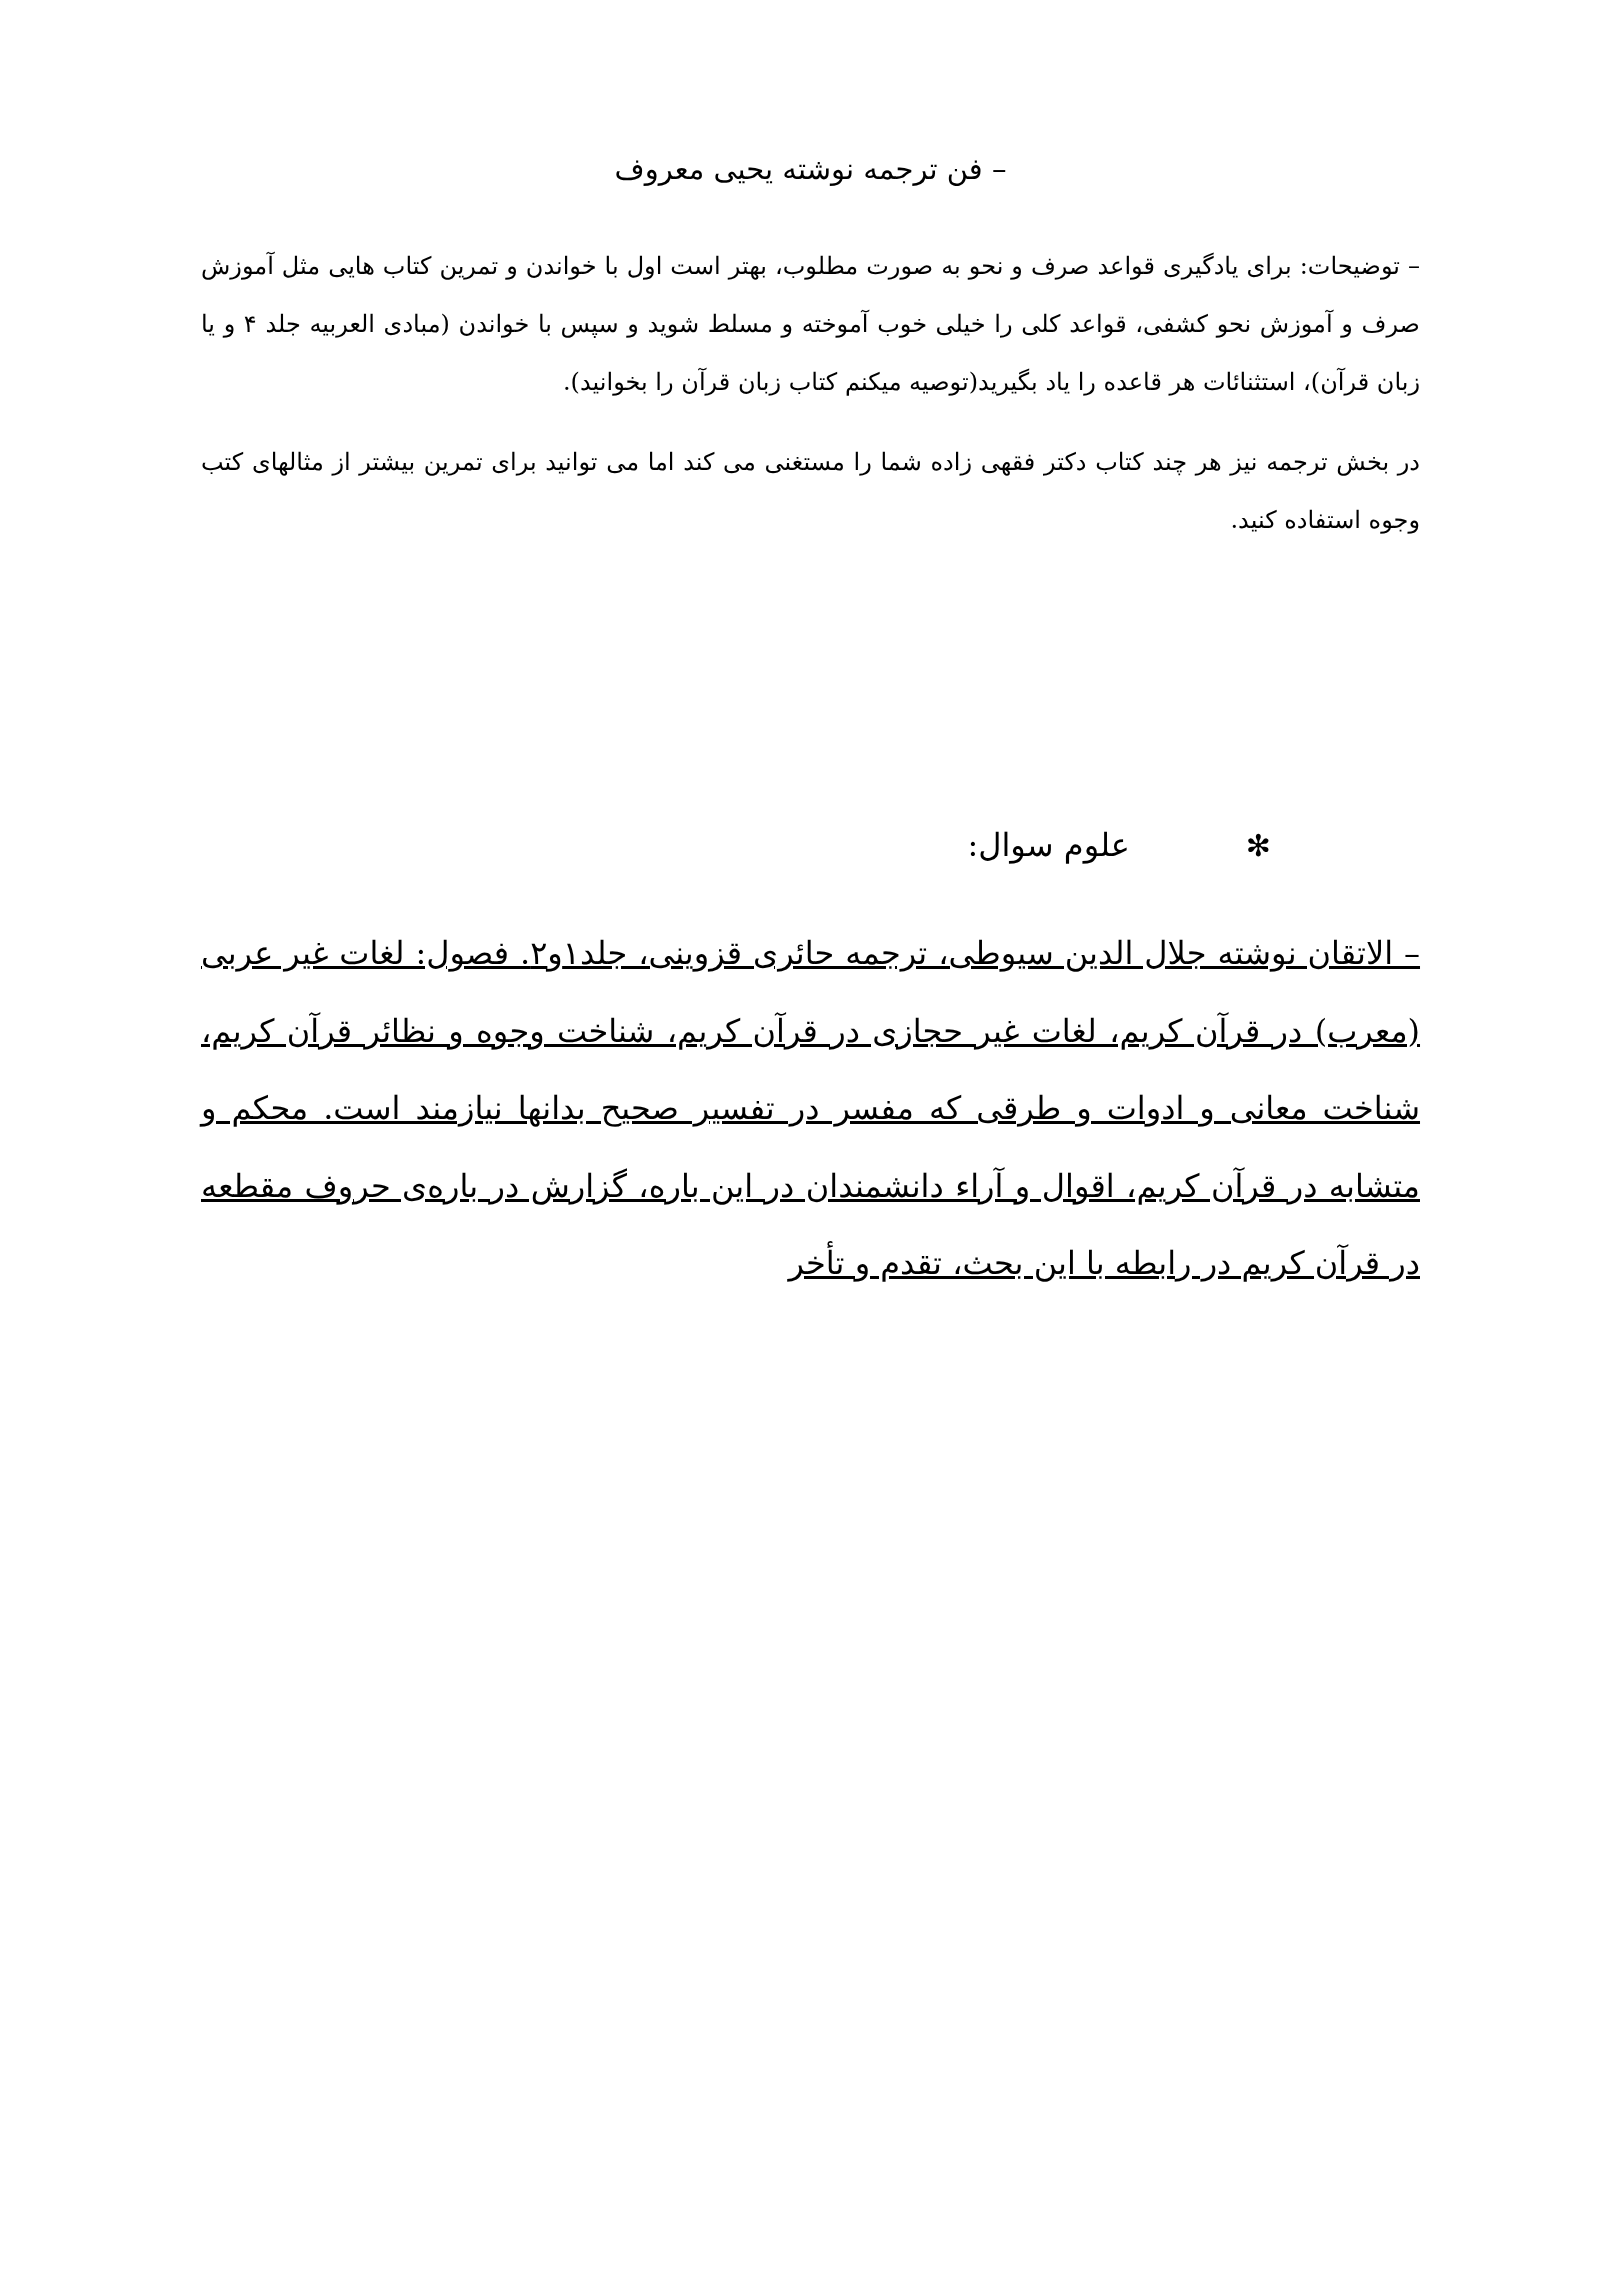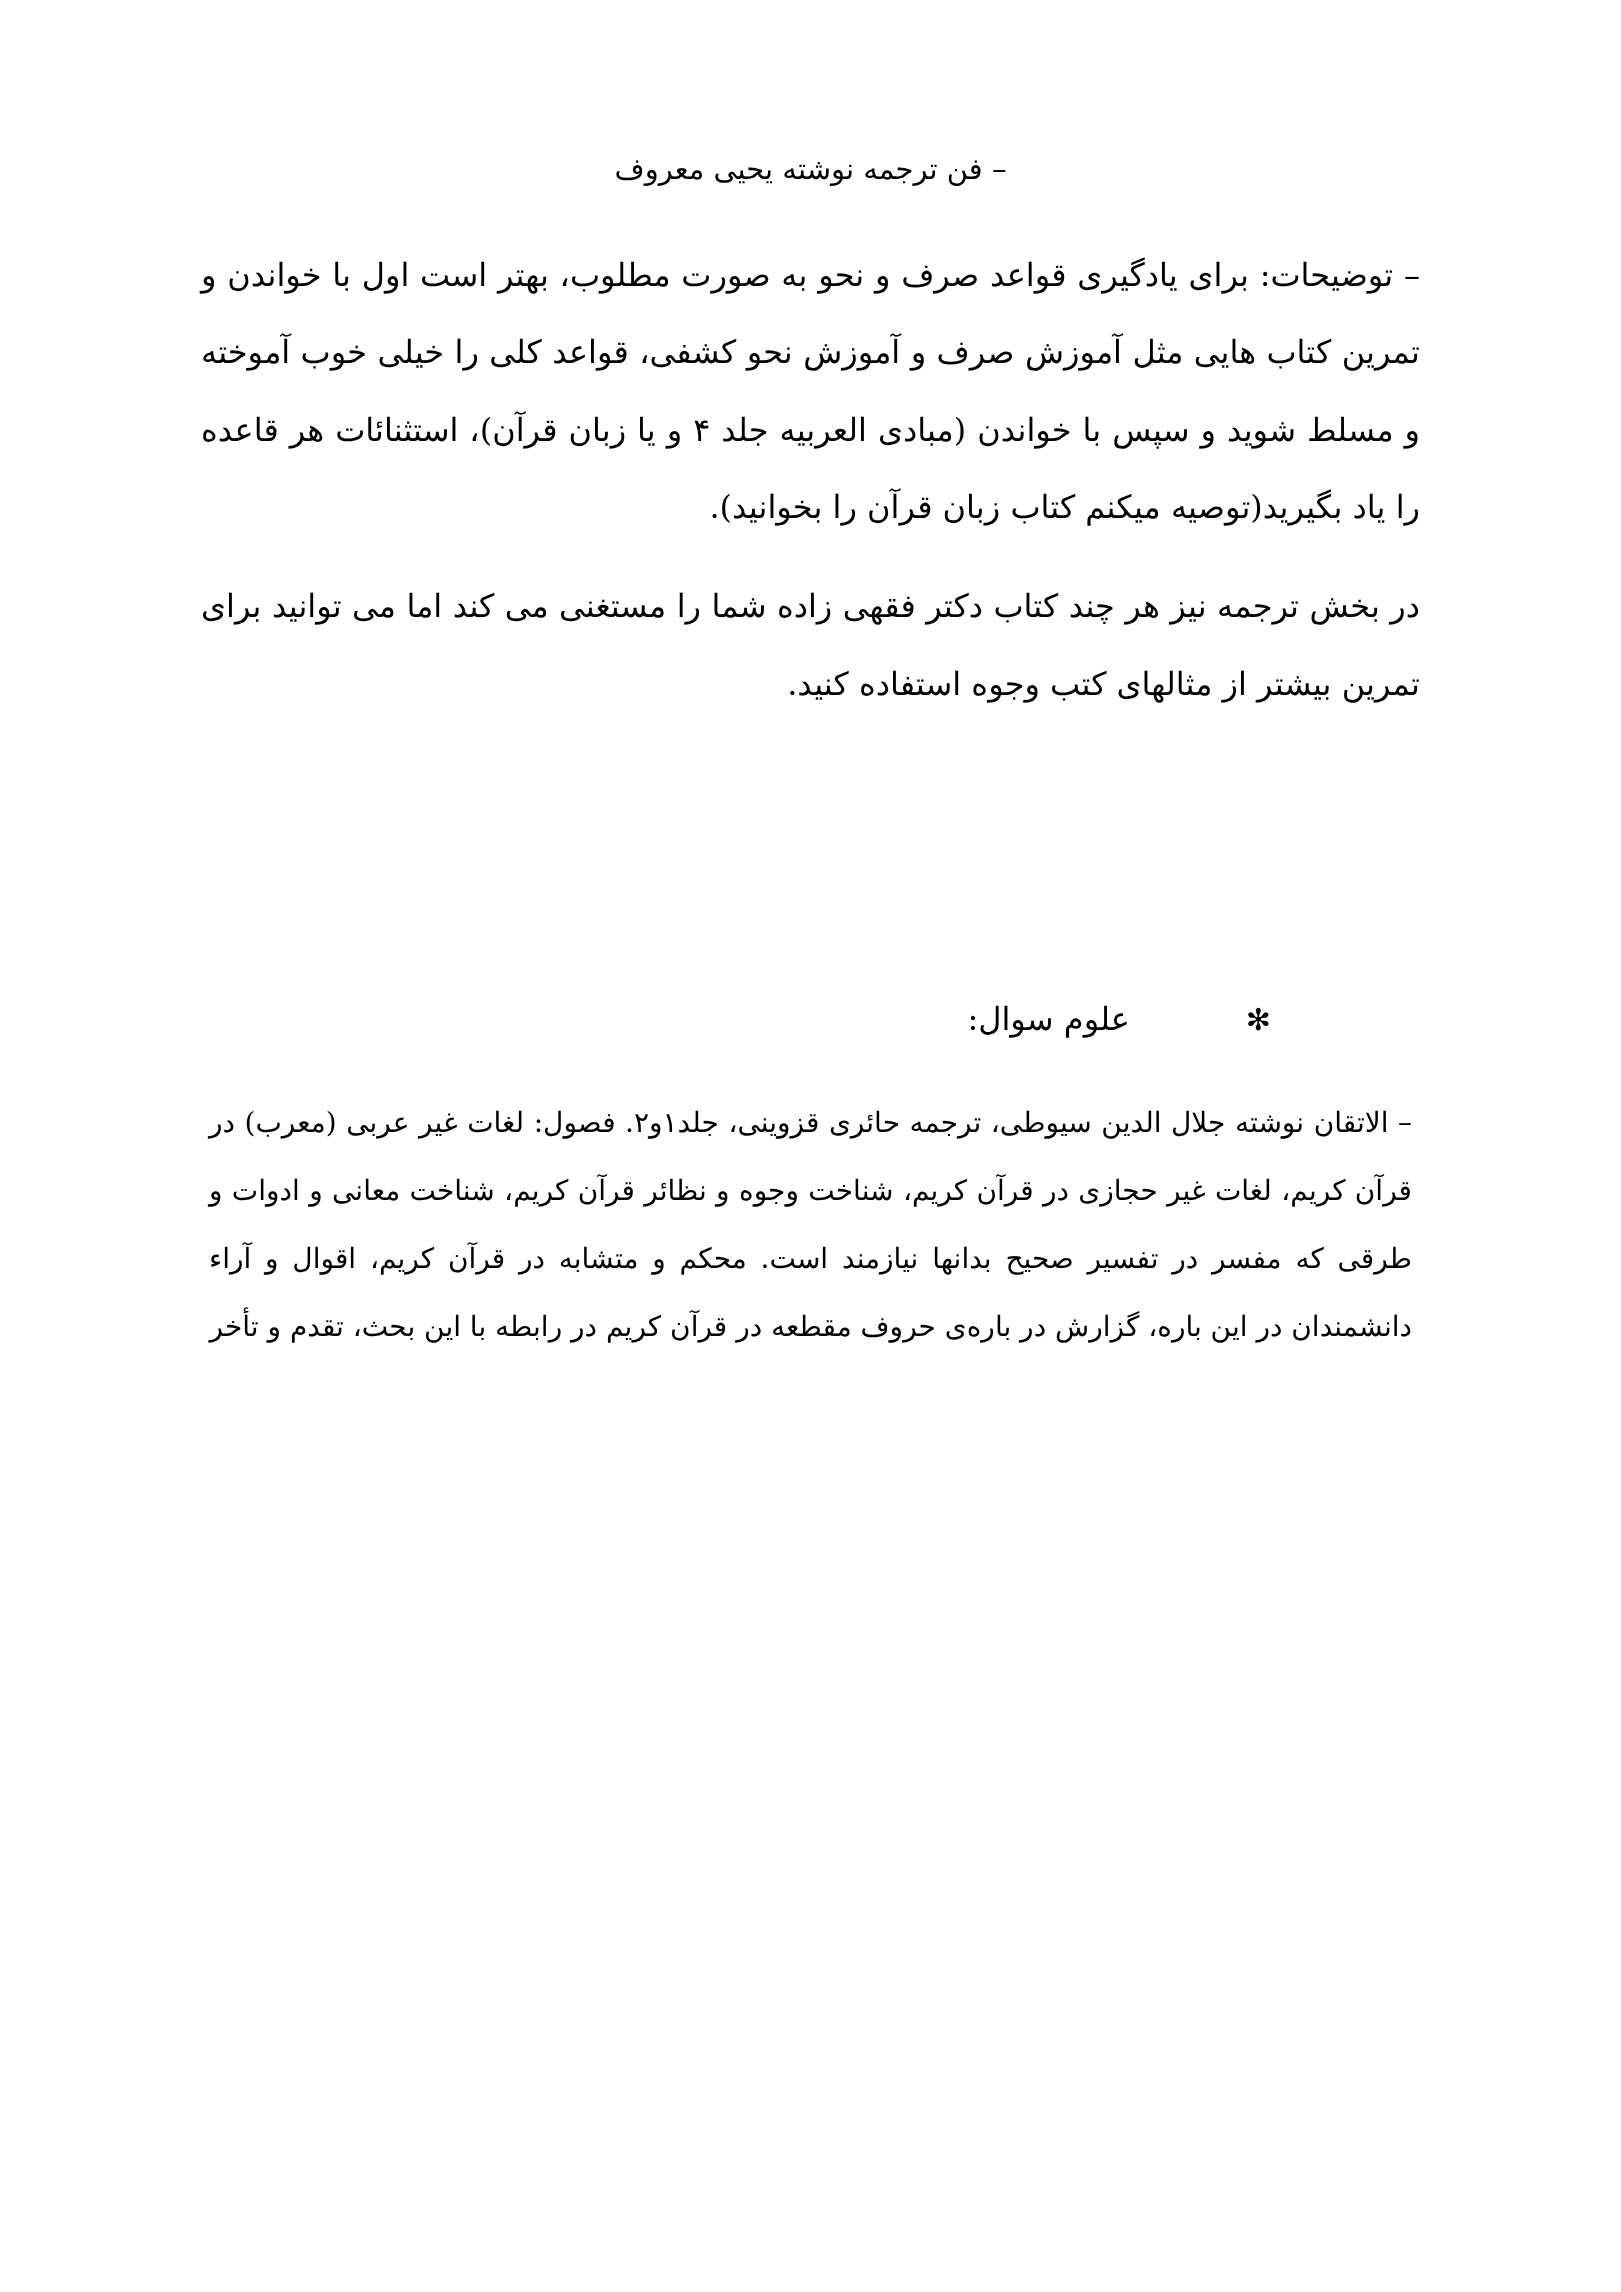--- a/index.html
+++ b/index.html
@@ -50,21 +50,21 @@
     font-size: 29px;
     line-height: 1.55;
     text-align: center;
     text-align-last: center;
     margin-bottom: 45px;
     letter-spacing: 0.2px;
   }
 
   
   .body-para {
-    font-size: 32px;
+    font-size: 24px;
     line-height: 2.42;
     text-align: justify;
     text-align-last: right;
     margin: 0 0 5.9px 0;
   }
 
   .body-para.tight-follow {
     margin-top: 21.6px;
   }
 
@@ -130,25 +130,26 @@
     flex: 0 0 auto;
   }
 
   .bullet-line .bullet-text {
     flex: 0 0 auto;
     white-space: nowrap;
   }
 
   
   .para-long {
-    font-size: 28px;
+    font-size: 32px;
     line-height: 2.42;
     text-align: justify;
     text-align-last: right;
-    margin: 8px;
+    margin: 0;
+    text-decoration: underline;
   }
 
   
   [data-bind]:empty::after {
     content: "";
   }
 </style>
 </head>
 <body>
 

